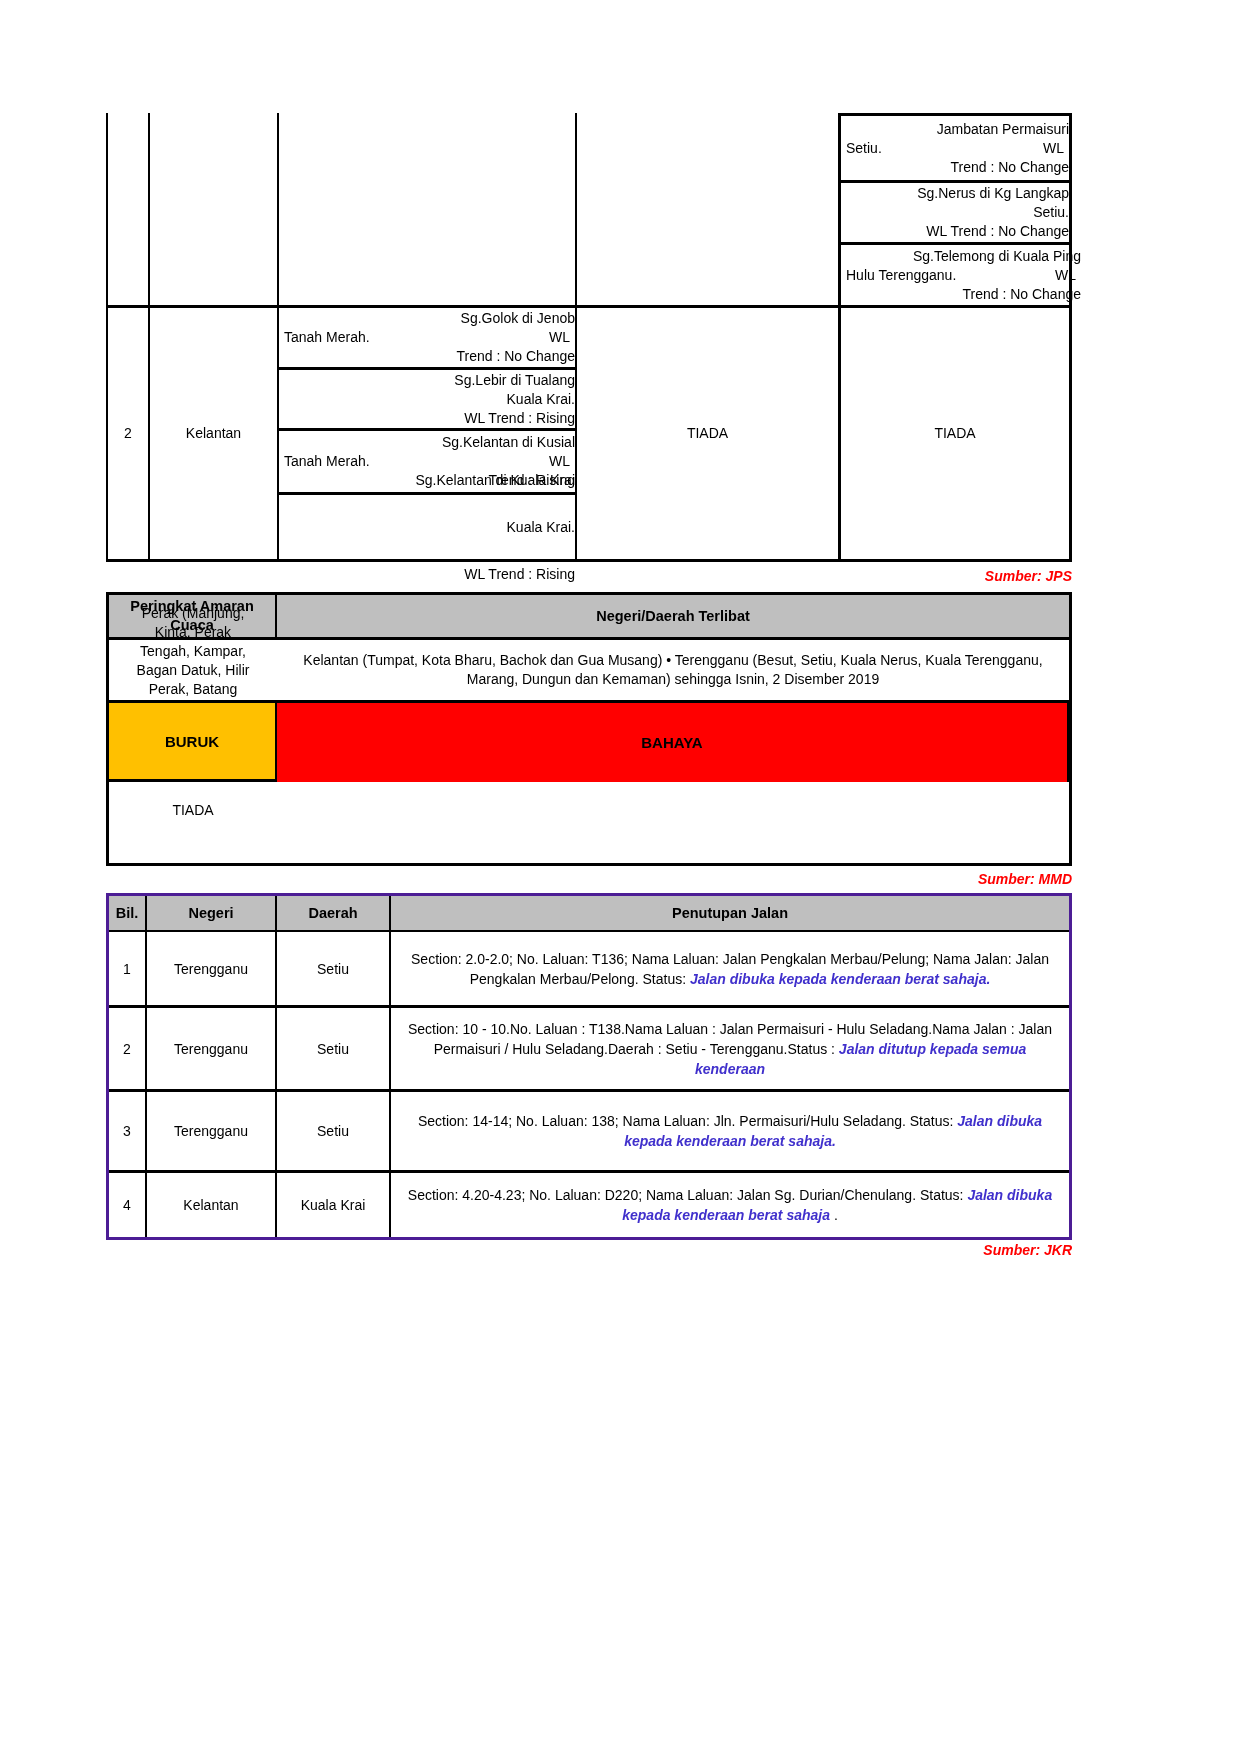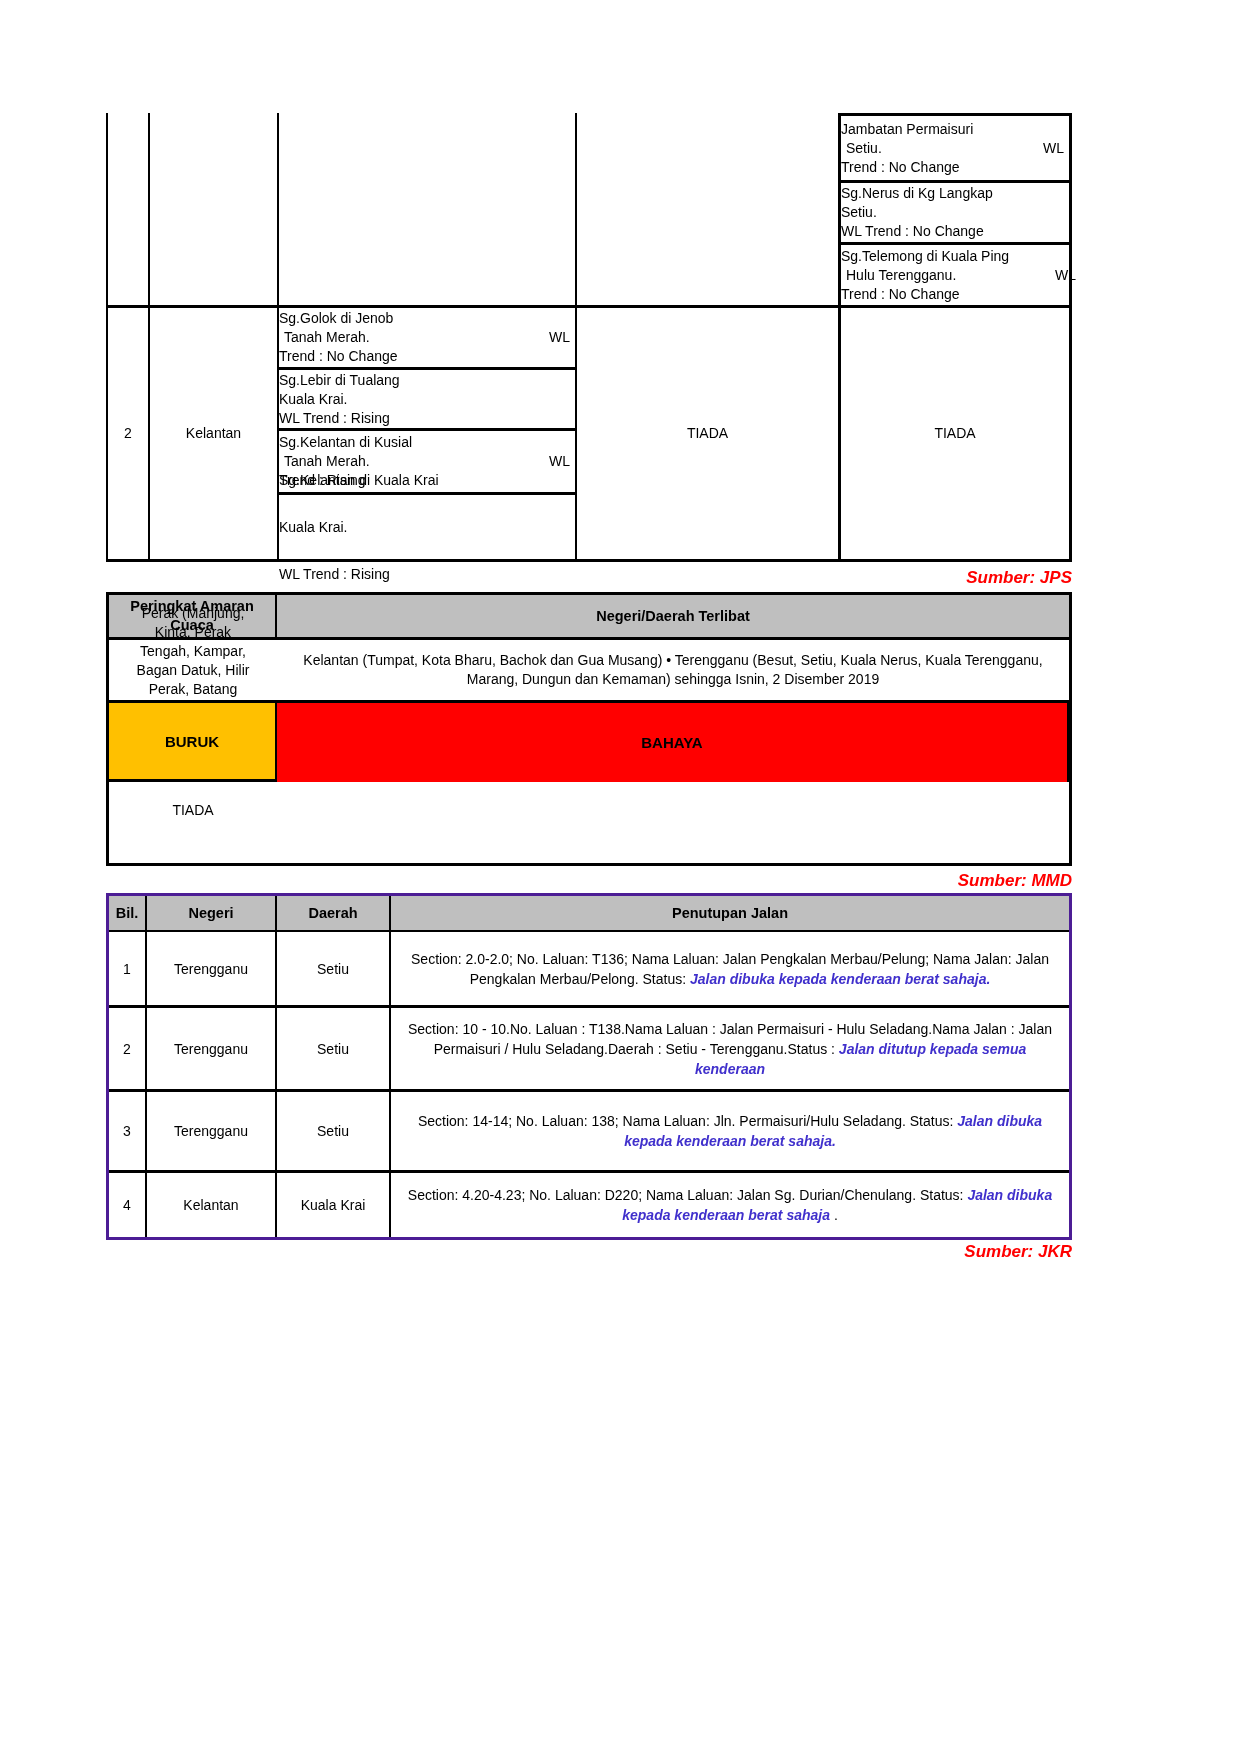--- a/index.html
+++ b/index.html
@@ -10,28 +10,28 @@
     font-family:"Liberation Sans","DejaVu Sans",sans-serif;
     color:#000;
     overflow:hidden;
     margin:0 auto;
   }
   
   .ln{position:absolute;background:#000;}
   .source{
     position:absolute;left:672px;width:400px;
     text-align:right;
-    font-size:17px;font-weight:bold;font-style:italic;
+    font-size:14px;font-weight:bold;font-style:italic;
     color:#FF0000;
   }
   
   .t1{position:absolute;left:106px;top:113px;width:966px;height:449px;font-size:14px;line-height:19px;}
   .cellc{position:absolute;display:flex;flex-direction:column;justify-content:center;text-align:center;}
   .station{position:absolute;display:flex;flex-direction:column;justify-content:center;}
-  .l-center{text-align:left;}
+  .l-center{text-align:right;}
   .l-justify{display:flex;justify-content:space-between;padding:0 5px;text-align:left;}
   
   .t2{
     position:absolute;left:106px;top:592px;width:966px;height:274px;
     border:3px solid #000;box-sizing:border-box;
     display:grid;
     grid-template-columns:168px 792px;
     grid-template-rows:45px 63px 79px 56px 25px;
     font-size:14px;line-height:19px;
   }

